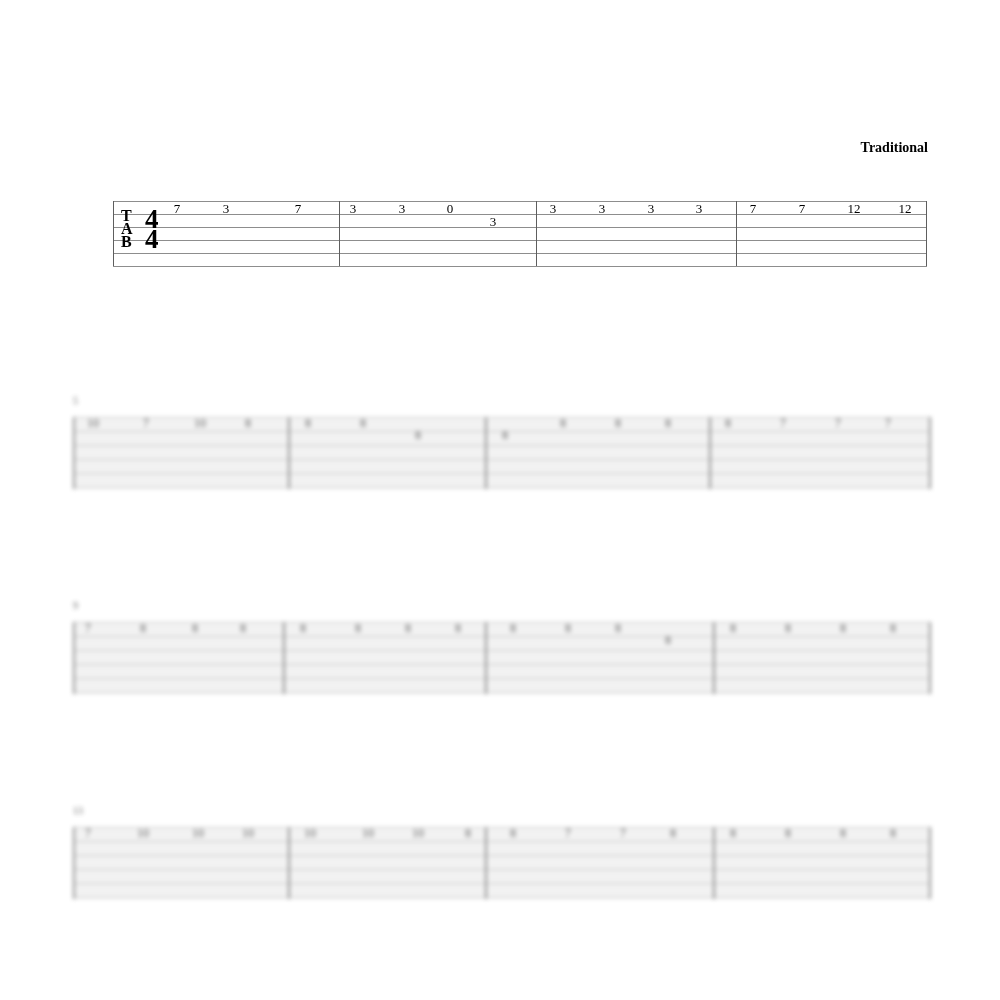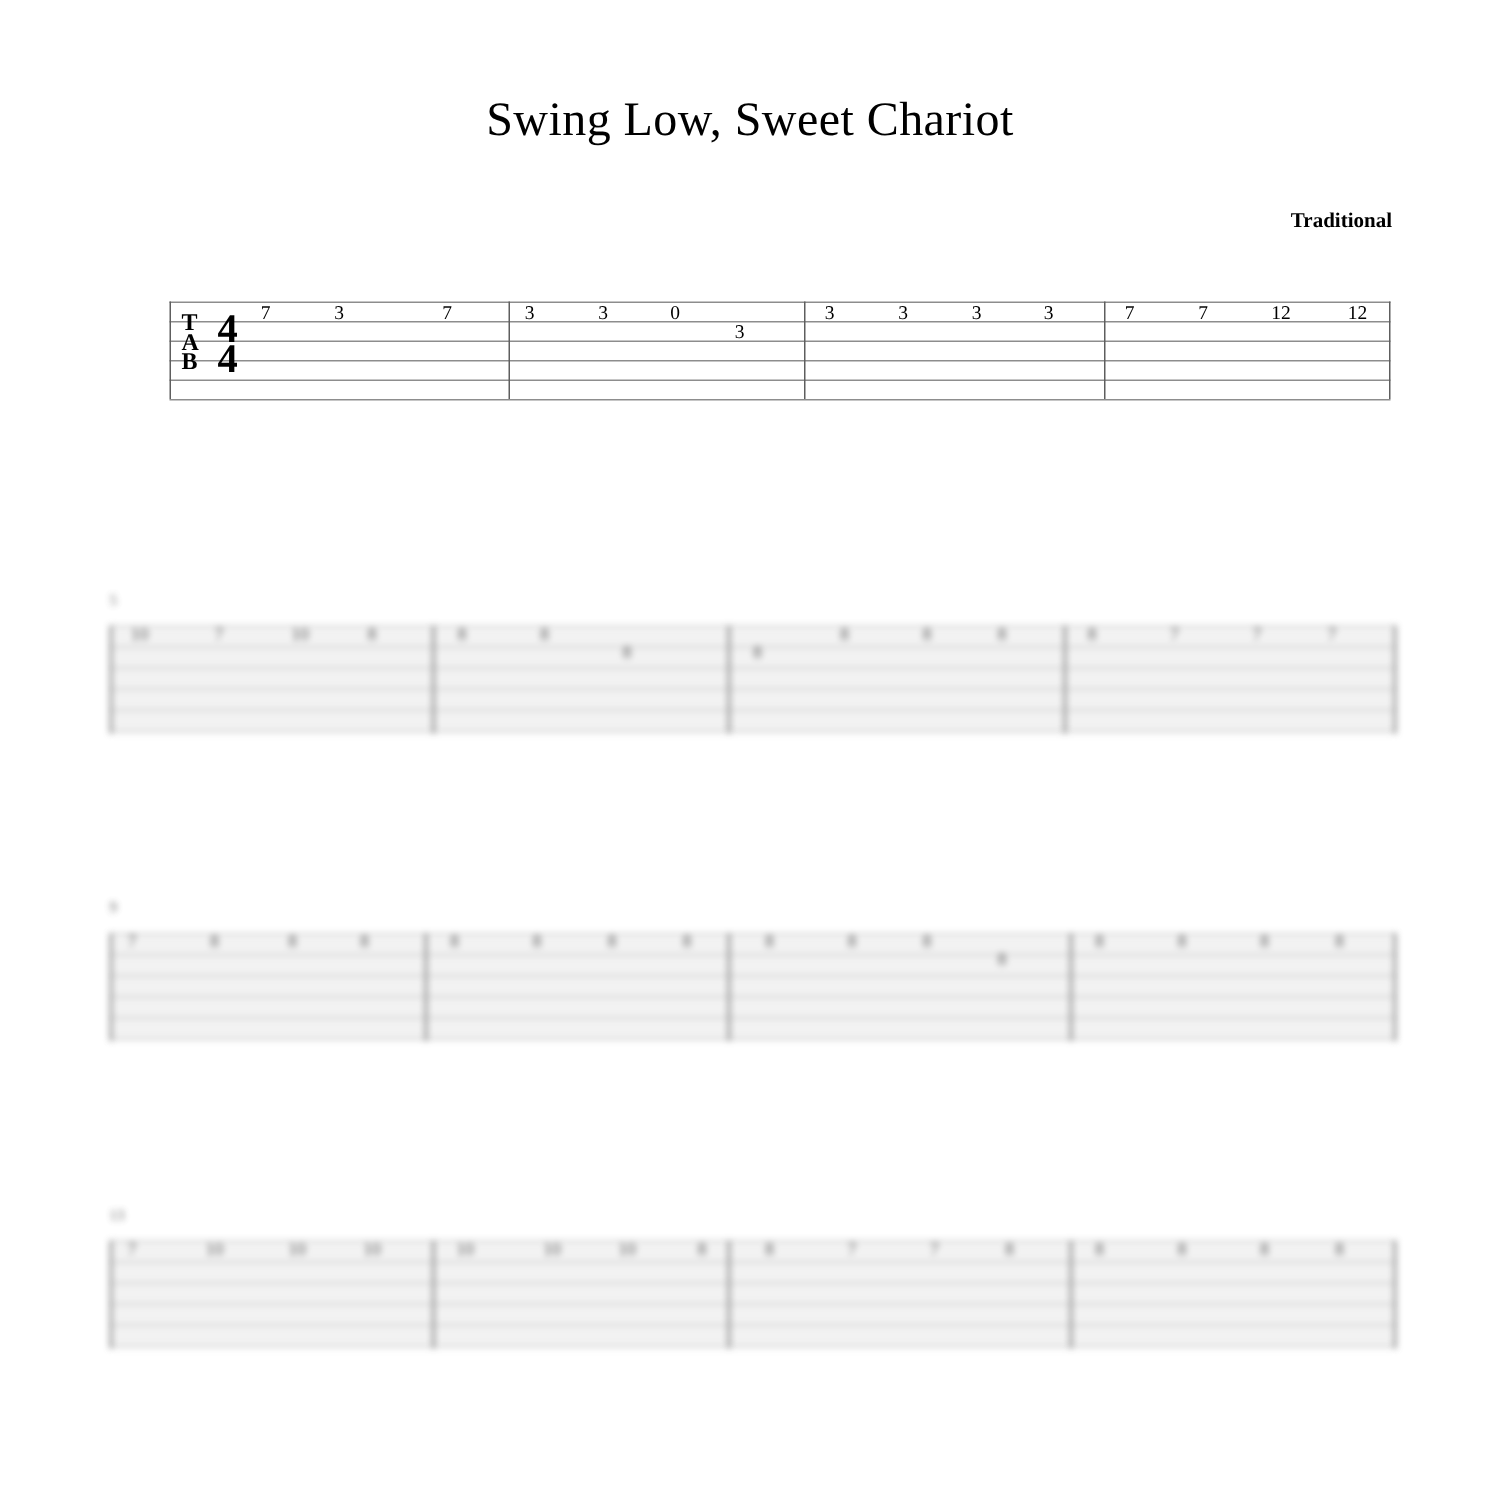--- a/index.html
+++ b/index.html
@@ -162,21 +162,20 @@
     top: 0;
     font-family: "Liberation Serif", serif;
     font-size: 10px;
     color: #4a4a4a;
   }
 </style>
 </head>
 <body>
 
 <div class="sheet-header">
-  <h1 class="song-title">Swing Low, Sweet Chariot</h1>
 </div>
 <div class="song-composer">Traditional</div>
 
 <div class="system system-1">
 
   <div class="staff">
     <div class="staff-line l0"></div>
     <div class="staff-line l1"></div>
     <div class="staff-line l2"></div>
     <div class="staff-line l3"></div>

